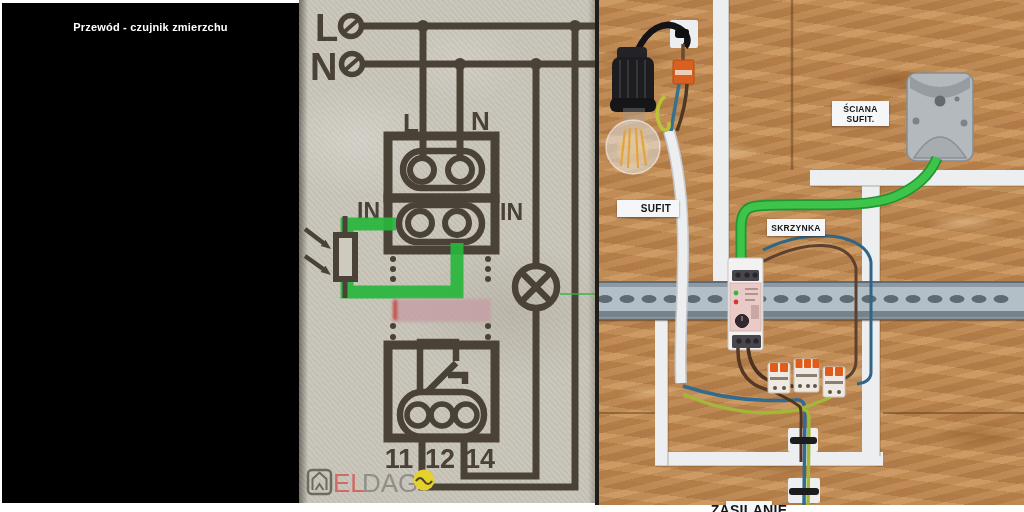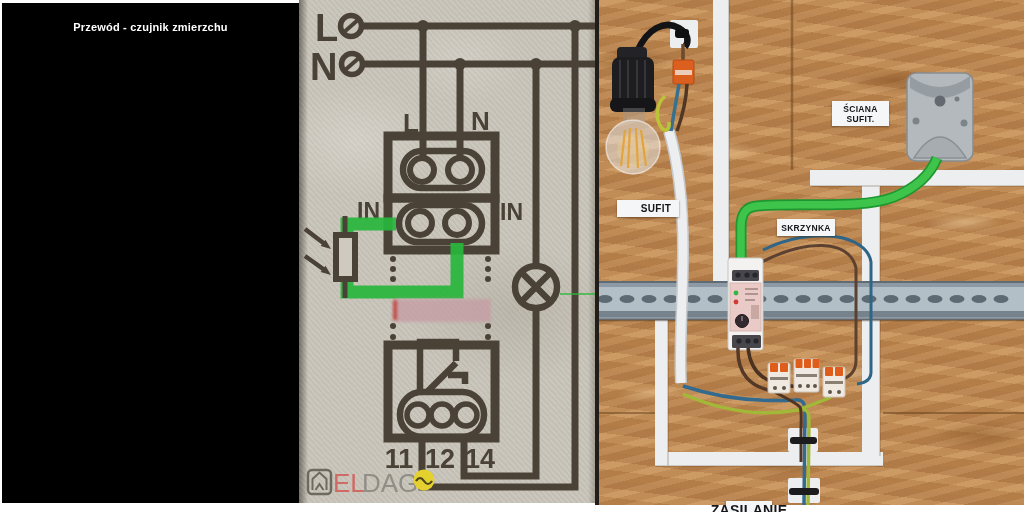--- a/index.html
+++ b/index.html
@@ -332,17 +332,17 @@
         <path d="M88,84 C87,104 82,120 78,131" stroke="#503724" stroke-width="3.5" fill="none"></path>
         <path d="M66,96 C57,104 56,118 62,127 C66,133 71,130 70,122" stroke="#bcc339" stroke-width="3.5" fill="none"></path>
       </g>
     </svg>
 
     <div class="photo-label two-line" style="left:233px;top:101px;width:57px;height:25px;font-size:8.5px;line-height:10px;">
       <span>ŚCIANA</span>
       <span>SUFIT.</span>
     </div>
     <div class="photo-label" style="left:18px;top:200px;width:46px;height:17px;font-size:10px;padding-left:16px;">SUFIT</div>
-    <div class="photo-label" style="left:178px;top:219px;width:58px;height:17px;font-size:8.5px;">SKRZYNKA</div>
+    <div class="photo-label" style="left:168px;top:219px;width:58px;height:17px;font-size:8.5px;">SKRZYNKA</div>
     <div class="photo-label" style="left:127px;top:501px;width:46px;height:18px;font-size:14px;">ZASILANIE</div>
   </div>
 
 </div>
 
 </body></html>

